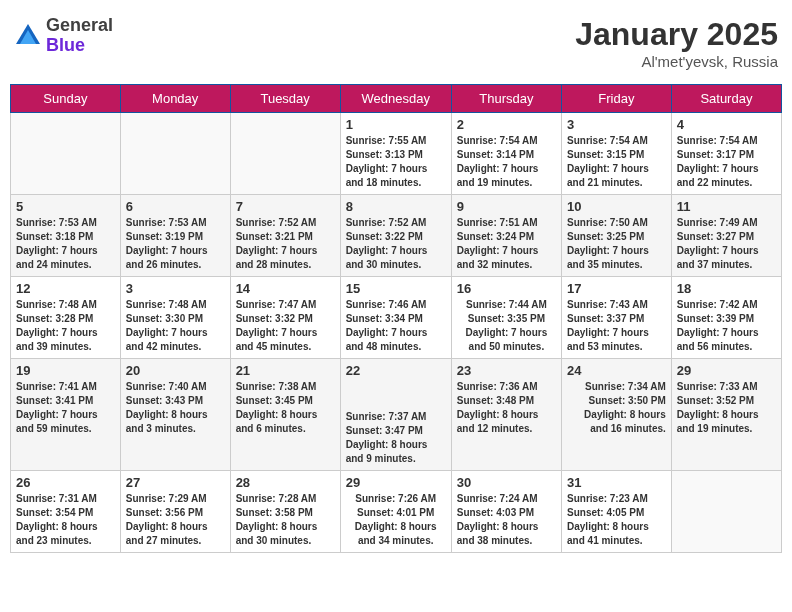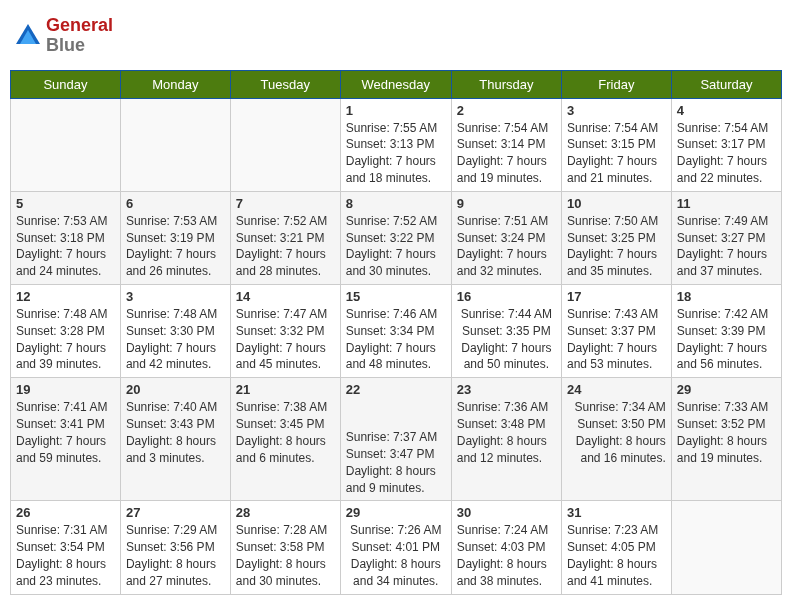--- a/index.html
+++ b/index.html
@@ -22,26 +22,26 @@
       align-items: center;
     }
     .logo-text {
       display: flex;
       flex-direction: column;
       line-height: 1.1;
     }
     .logo-general {
       font-size: 18px;
       font-weight: bold;
-      color: #b91c1c;
+      color: #404040;
     }
     .logo-blue {
       font-size: 18px;
       font-weight: bold;
-      color: #737373;
+      color: #6d28d9;
     }
     .logo-icon {
       width: 28px;
       height: 28px;
       margin-right: 4px;
     }
     .title-block {
       text-align: right;
     }
     .cal-title {
@@ -52,21 +52,21 @@
     .cal-subtitle {
       font-size: 15px;
       color: #555;
     }
     .calendar {
       width: 100%;
       border-collapse: collapse;
       font-size: 11px;
     }
     .calendar th {
-      background: #4d7c0f;
+      background: #be185d;
       color: #fff;
       text-align: center;
       padding: 6px 4px;
       font-size: 13px;
       font-weight: normal;
       border: 1px solid #1255a0;
     }
     .calendar td {
       border: 1px solid #ccc;
       vertical-align: top;
@@ -83,23 +83,24 @@
     }
     
     .day-num {
       font-size: 13px;
       font-weight: bold;
       color: #333;
       display: block;
       margin-bottom: 2px;
     }
     .day-info {
-      font-size: 12px;
+      font-size: 10px;
       color: #333;
       line-height: 1.4;
+      font-weight: bold;
     }
     .empty-cell {
       background: #f9f9f9 !important;
     }
     
     .row-1 td { background: #fff; }
     .row-2 td { background: #f0f0f0; }
     .row-3 td { background: #fff; }
     .row-4 td { background: #f0f0f0; }
     .row-5 td { background: #fff; }
@@ -111,20 +112,24 @@
   <div class="logo">
     <svg class="logo-icon" viewBox="0 0 28 28">
       <polygon points="14,2 26,22 2,22" fill="#1565c0"></polygon>
       <polygon points="14,8 22,22 6,22" fill="#42a5f5"></polygon>
     </svg>
     <div class="logo-text">
       <span class="logo-general">General</span>
       <span class="logo-blue">Blue</span>
     </div>
   </div>
+  <div class="title-block">
+    <div class="cal-title">January 2025</div>
+    <div class="cal-subtitle">Al'met'yevsk, Russia</div>
+  </div>
 </div>
 
 <table class="calendar">
   <thead>
     <tr>
     <th>Sunday</th>
         <th>Monday</th>
         <th>Tuesday</th>
         <th>Wednesday</th>
         <th>Thursday</th>

